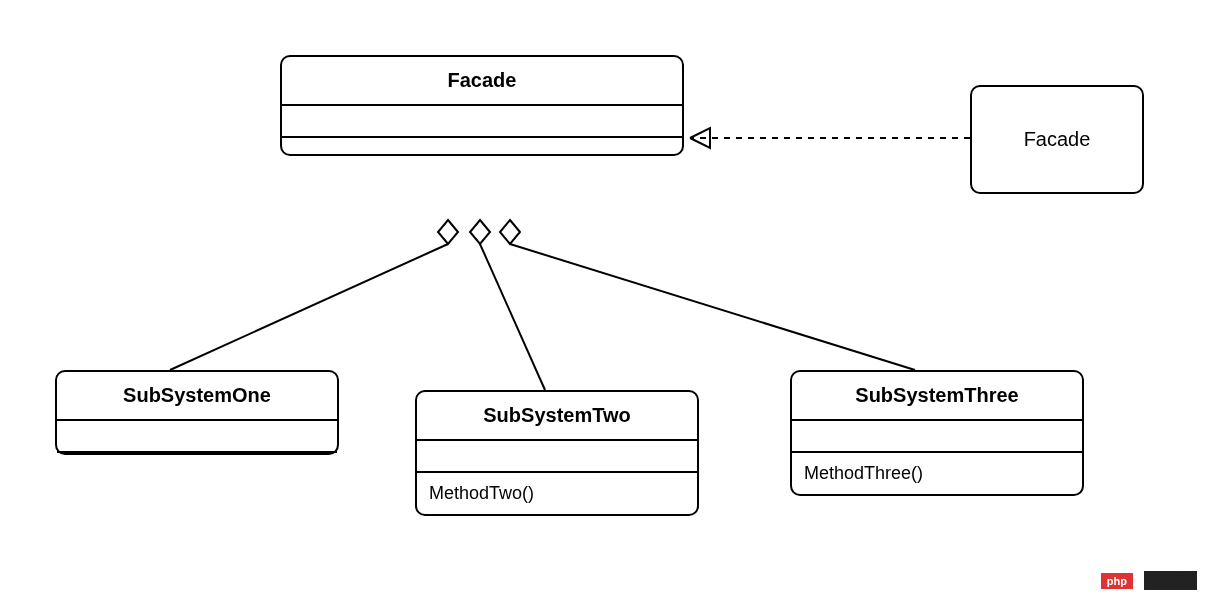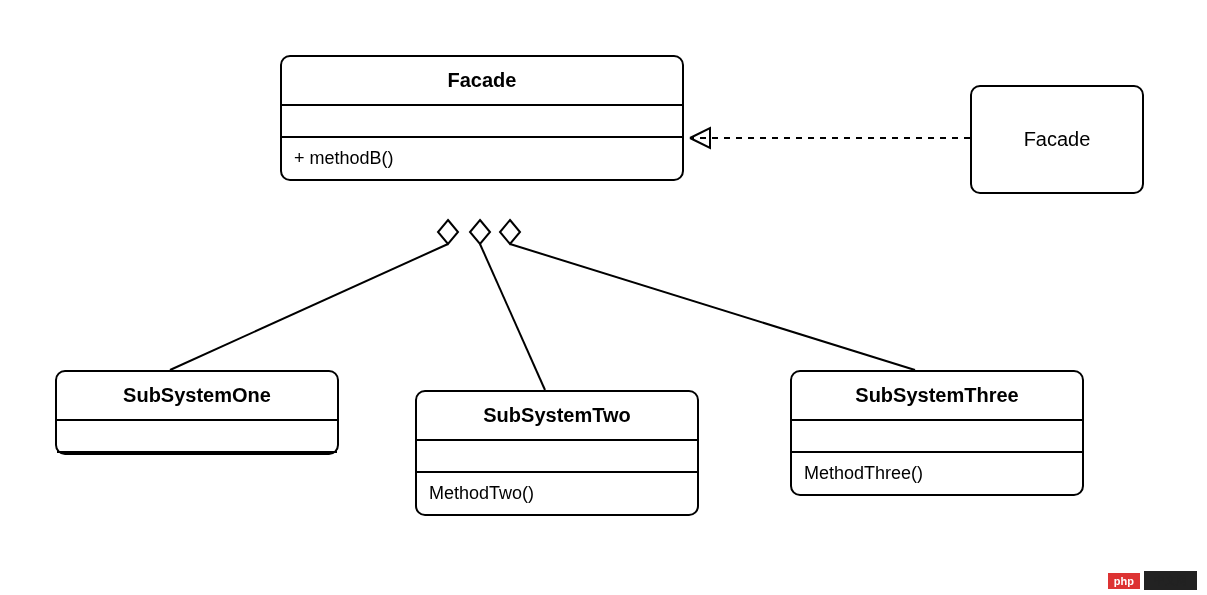--- a/index.html
+++ b/index.html
@@ -46,21 +46,21 @@
       align-items: center;
       justify-content: center;
       font-size: 20px;
     }
     .watermark {
       position: absolute;
       right: 10px;
       bottom: 5px;
       display: flex;
       align-items: center;
-      gap: 4px;
+      gap: 11px;
     }
     .watermark-badge {
       background: #d33;
       color: white;
       font-size: 11px;
       padding: 2px 6px;
       font-weight: bold;
     }
     .watermark-dark {
       background: #222;
@@ -94,21 +94,20 @@
     <line x1="480" y1="244" x2="545" y2="390" stroke="#000" stroke-width="2"></line>
 
     <polygon points="510,220 520,232 510,244 500,232" fill="white" stroke="#000" stroke-width="2"></polygon>
     <line x1="510" y1="244" x2="915" y2="370" stroke="#000" stroke-width="2"></line>
   </svg>
 
   <div class="uml-class" style="left:280px; top:55px; width:400px;">
     <div class="uml-title">Facade</div>
     <div class="uml-attrs"></div>
     <div class="uml-methods">
-      <div>+ methodB()</div>
     </div>
   </div>
 
   <div class="simple-box" style="left:970px; top:85px; width:170px; height:105px;">
     <span>Facade</span>
   </div>
 
   <div class="uml-class" style="left:55px; top:370px; width:280px;justify-content:space-between;">
     <div class="uml-title">SubSystemOne</div>
     <div class="uml-attrs"></div>

